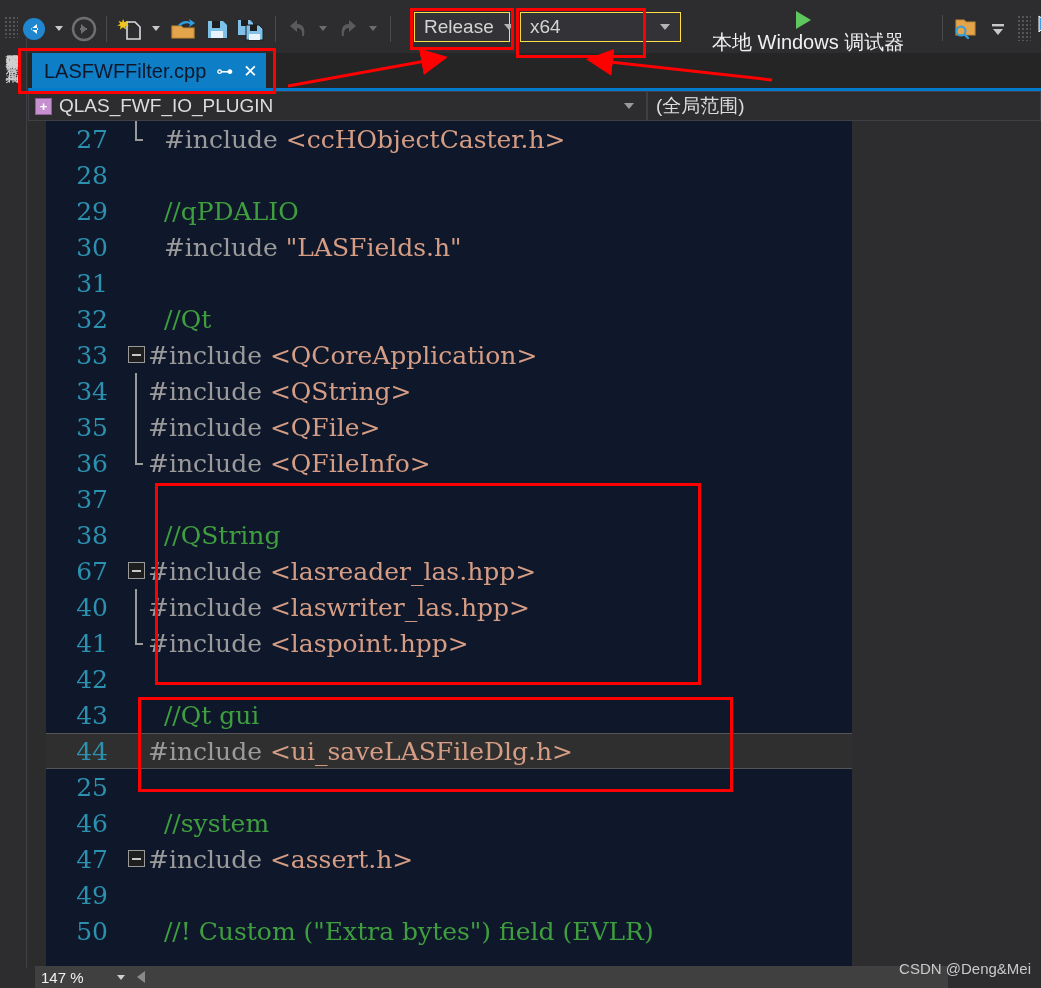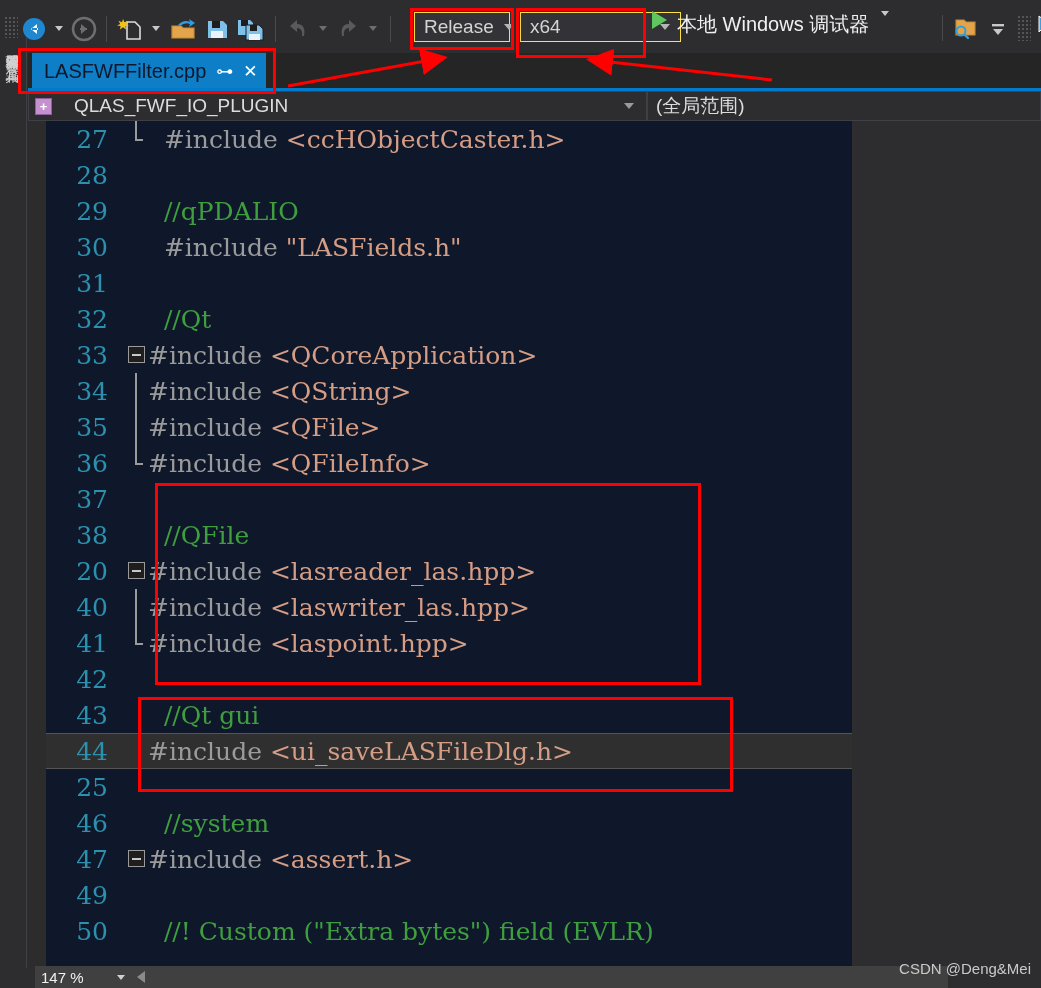--- a/index.html
+++ b/index.html
@@ -34,22 +34,22 @@
     font-size: 19px; padding-left: 9px;
   }
   .combo .txt { flex: 1; white-space: nowrap; }
   .combo .cb-caret { width: 0; height: 0; border-left: 5px solid transparent;
     border-right: 5px solid transparent; border-top: 6px solid #b4b4b4;
     margin: 0 10px; }
   #combo-config { position: absolute; left: 414px; top: 12px; width: 96px; }
   #combo-platform { position: absolute; left: 520px; top: 12px; width: 161px; }
 
   
-  .run-area { position: absolute; left: 652px; top: 11px; height: 34px;
-    display: flex; align-items: flex-start; }
+  .run-area { position: absolute; left: 712px; top: 11px; height: 34px;
+    display: flex; align-items: center; flex-direction: column; }
   .play-tri { width: 0; height: 0; border-top: 9px solid transparent;
     border-bottom: 9px solid transparent; border-left: 15px solid #5ec75e;
     margin-right: 10px; }
   .run-label { color: #f0f0f0; font-size: 20px; white-space: nowrap; }
 
   .right-icons { position: absolute; left: 936px; top: 6px; height: 44px;
     display: flex; align-items: center; }
 
   
   .leftdock {
@@ -74,21 +74,21 @@
   }
   .tab-title { color: #0f172a; font-size: 20px; white-space: nowrap; }
   .tab-ico { color: #ffffff; font-size: 17px; line-height: 1; }
   .tab-underline { position: absolute; left: 28px; top: 88px; width: 1013px;
     height: 3px; background: #007acc; }
 
   
   .crumbbar { position: absolute; left: 28px; top: 91px; width: 1013px; height: 30px;
     background: #2d2d30; display: flex; align-items: stretch; }
   .crumb {
-    display: flex; align-items: center; gap: 22px;
+    display: flex; align-items: center; gap: 7px;
     border: 1px solid #3f3f46; background: #2d2d30;
     padding: 0 6px; height: 30px;
   }
   .crumb.left { width: 619px; }
   .crumb.right { flex: 1; padding-left: 8px; }
   .crumb-txt { color: #dcdcdc; font-size: 19px; white-space: nowrap;
     overflow: hidden; text-overflow: ellipsis; }
   .crumb .cb-caret { width: 0; height: 0; border-left: 5px solid transparent;
     border-right: 5px solid transparent; border-top: 6px solid #9a9a9a; margin-left: auto; margin-right: 6px; }
   .crumb-ico { width: 17px; height: 17px; background: #c58fd0; border: 1px solid #8d5f99;
@@ -353,24 +353,24 @@
           <span class="txt"><span class="c-pre">#include </span><span class="c-str">&lt;QFileInfo&gt;</span></span>
         </div>
         <div class="row">
           <span class="ln">37</span>
           <span class="fold"></span>
           <span class="txt"></span>
         </div>
         <div class="row">
           <span class="ln">38</span>
           <span class="fold"></span>
-          <span class="txt"><span class="">  </span><span class="c-com">//QFile</span></span>
-        </div>
-        <div class="row">
-          <span class="ln">20</span>
+          <span class="txt"><span class="">  </span><span class="c-com">//QString</span></span>
+        </div>
+        <div class="row">
+          <span class="ln">67</span>
           <span class="fold">
             <span class="box"></span>
           </span>
           <span class="txt"><span class="c-pre">#include </span><span class="c-str">&lt;lasreader_las.hpp&gt;</span></span>
         </div>
         <div class="row">
           <span class="ln">40</span>
           <span class="fold">
             <span class="bar"></span>
           </span>

